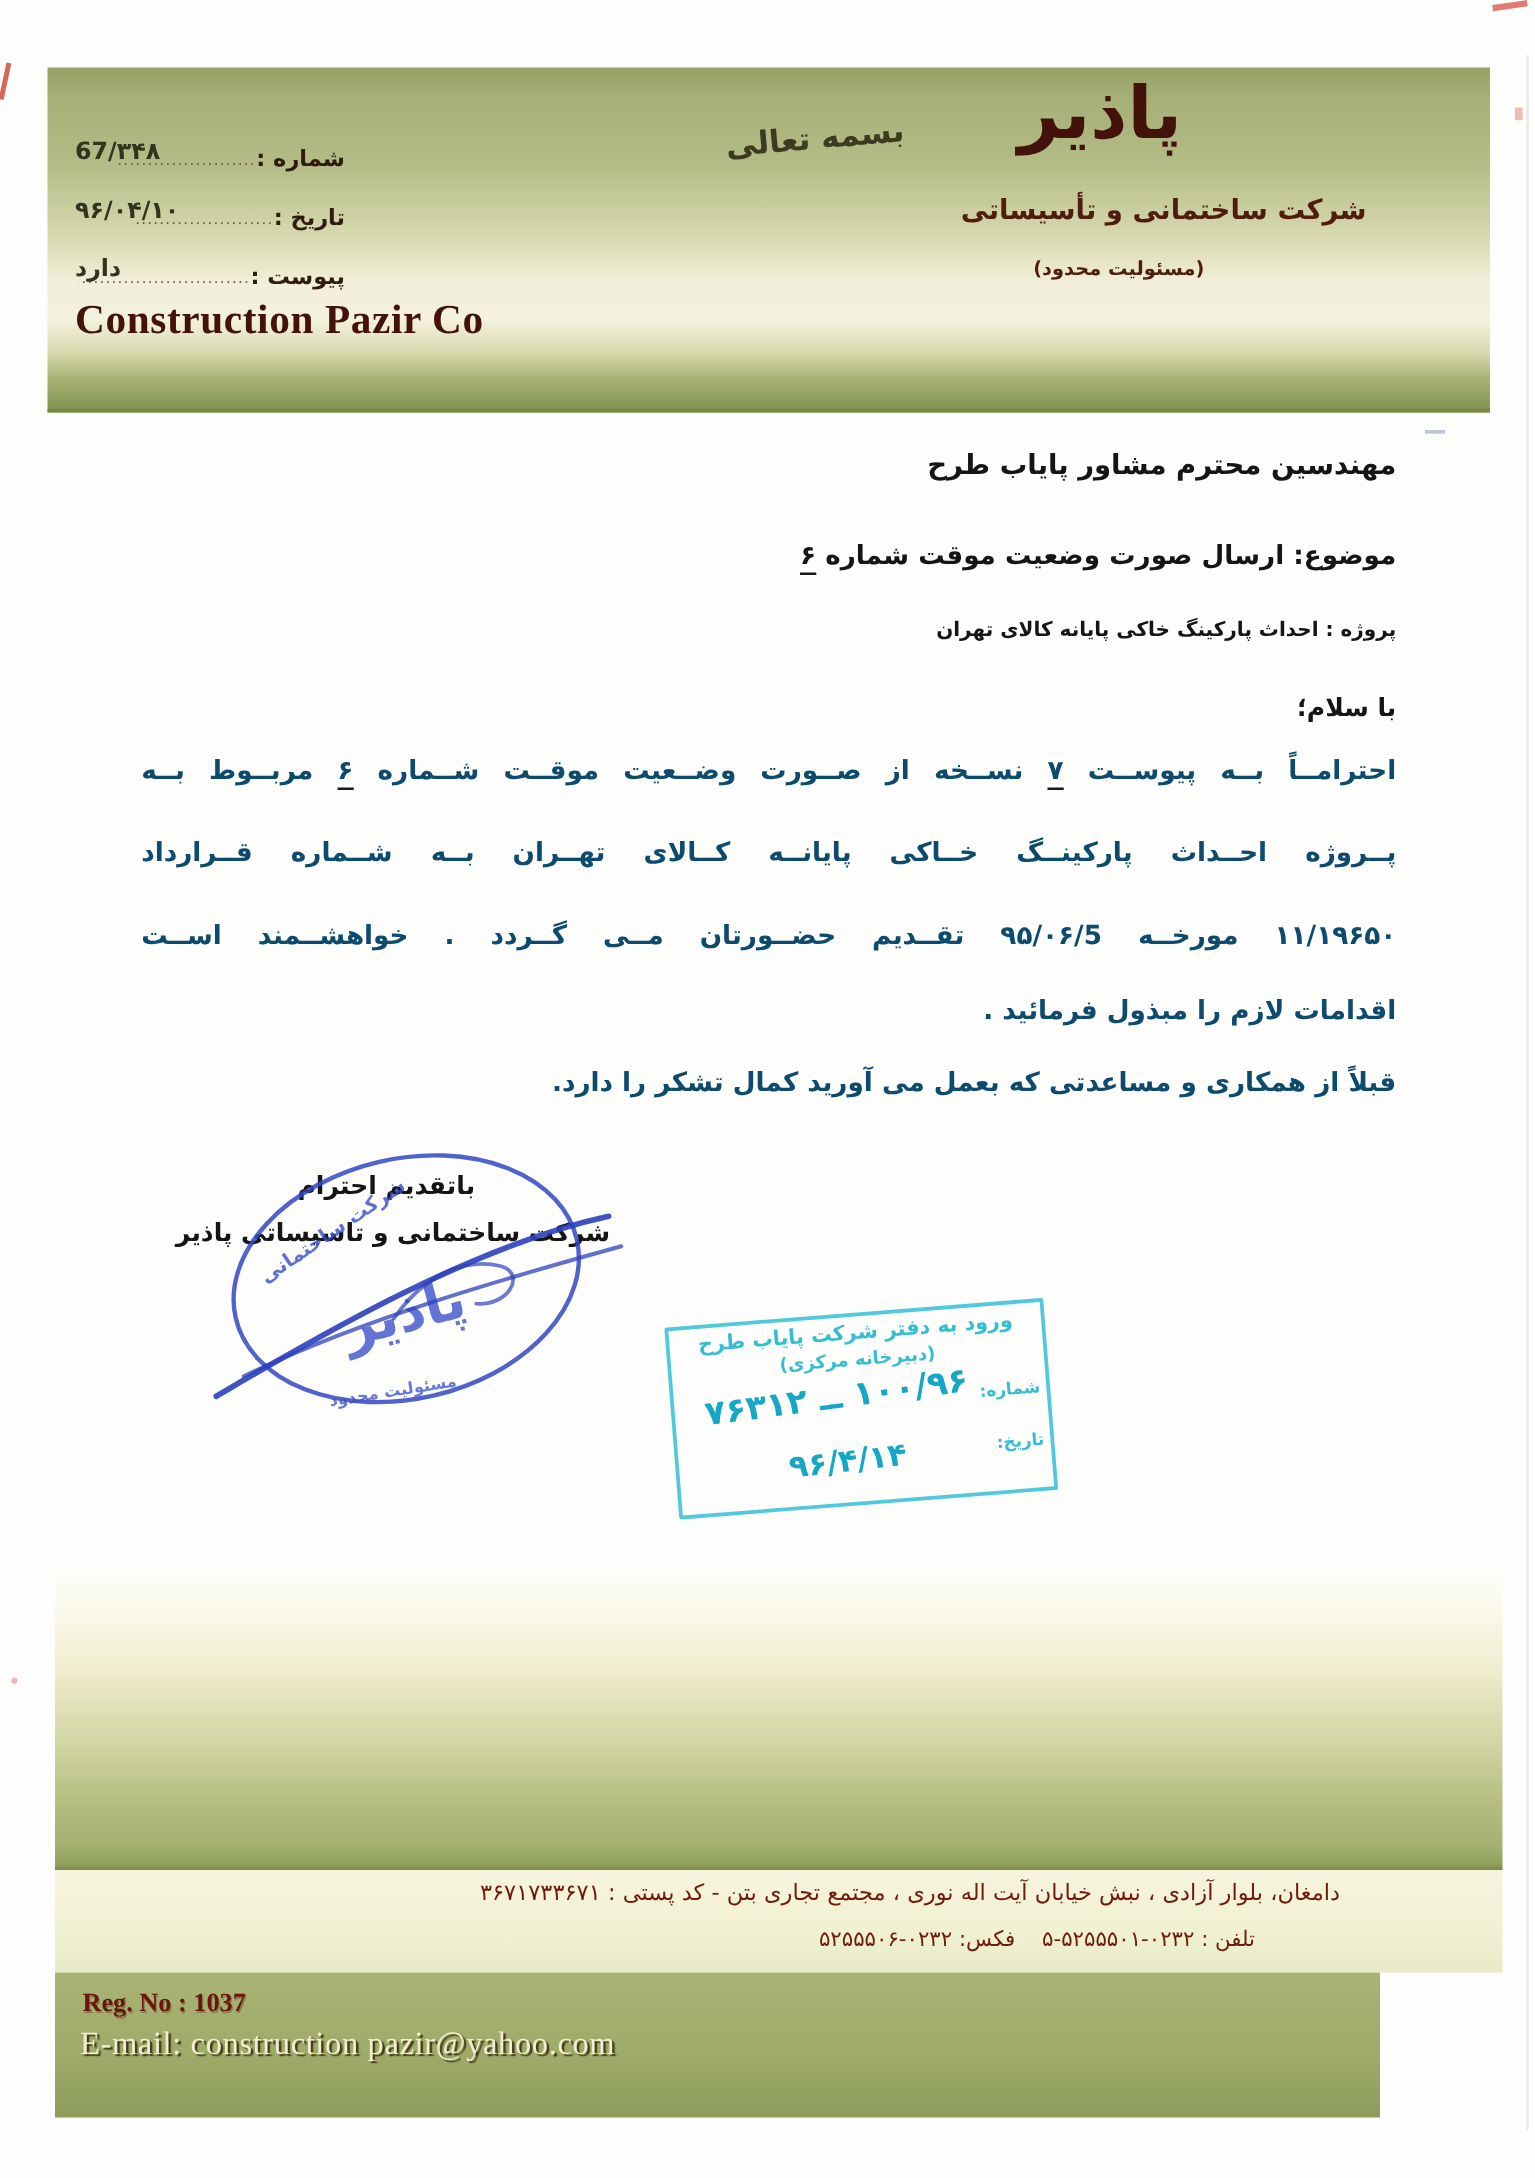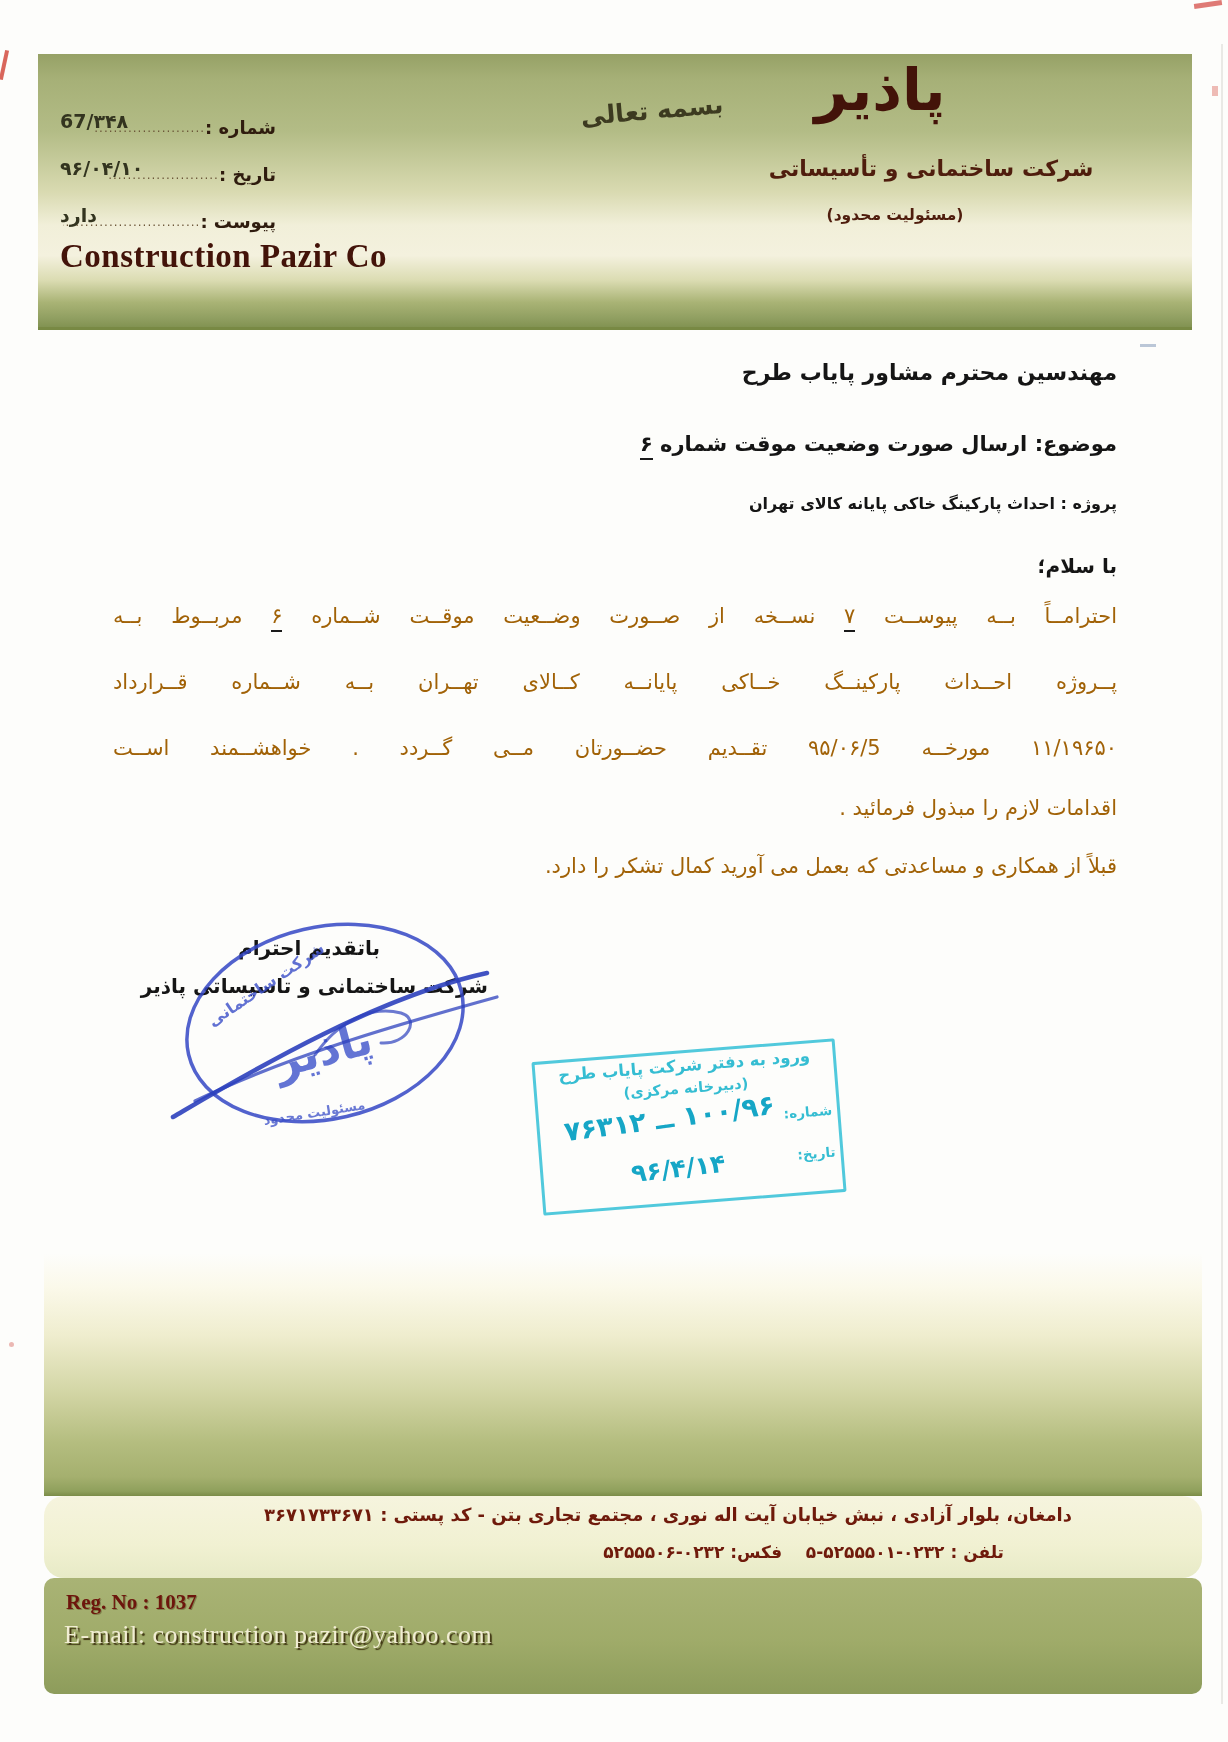--- a/index.html
+++ b/index.html
@@ -56,21 +56,21 @@
   }
 
   
   .rtl-line { direction:rtl; font-weight:bold; color:#151515; white-space:nowrap; }
   .recipient { right:111px; top:360px; font-size:22px; }
   .subject   { right:111px; top:432px; font-size:21px; }
   .project   { right:111px; top:494px; font-size:16px; }
   .salutation{ right:111px; top:554px; font-size:20px; }
   .para-line {
     position:absolute; left:113px; width:1004px; direction:rtl;
-    font-size:21px; font-weight:normal; color:#a16207;
+    font-size:21px; font-weight:bold; color:#0c4a6e;
   }
   .just { text-align:justify; text-align-last:justify; }
   .rght { text-align:right; }
   .u { border-bottom:2px solid #1a1a1a; padding-bottom:2px; }
   .closing1 { left:238px; top:936px; width:156px; text-align:left; font-size:20px; }
   .closing2 { left:152px; top:974px; width:336px; text-align:center; font-size:20px; }
 
   
   .round-stamp { left:165px; top:905px; width:335px; height:240px; overflow:visible; }
 
@@ -97,28 +97,27 @@
   
   .footer-grad {
     left:44px; top:1253px; width:1158px; height:243px;
     background:linear-gradient(180deg,
       rgba(255,255,252,0) 0%, #fbf9ea 14%, #efedce 34%, #d2d5a4 58%,
       #b4bd7f 78%, #a5b06f 92%, #8fa05c 98%, #7b8c48 100%);
   }
   .addr-band {
     left:44px; top:1496px; width:1158px; height:82px;
     background:linear-gradient(180deg, #f6f4de 0%, #f1f1d2 60%, #e7eac6 100%);
-    direction:rtl; color:#6f1a0b; font-weight:bold;border-radius:20px;
+    direction:rtl; color:#6f1a0b; font-weight:normal;
   }
   .addr-line1 { position:absolute; right:130px; top:8px;  font-size:18px; white-space:nowrap; }
   .addr-line2 { position:absolute; right:198px; top:46px; font-size:17px; white-space:nowrap; }
   .green-band {
-    left:44px; top:1578px; width:1158px; height:116px;
+    left:44px; top:1578px; width:1060px; height:116px;
     background:linear-gradient(180deg, #a9b375 0%, #9fab69 55%, #8d9c5b 100%);
-    border-radius:10px;
   }
   .reg-no {
     position:absolute; left:22px; top:12px;
     font-family:"Liberation Serif", serif; font-size:21px; font-weight:bold;
     color:#6d150c; text-shadow:1px 1px 0 rgba(60,40,10,0.35);
   }
   .email {
     position:absolute; left:20px; top:42px;
     font-family:"Liberation Serif", serif; font-size:26px;
     color:#f1edd3; text-shadow:2px 2px 1px #3f3512; letter-spacing:0.5px;

